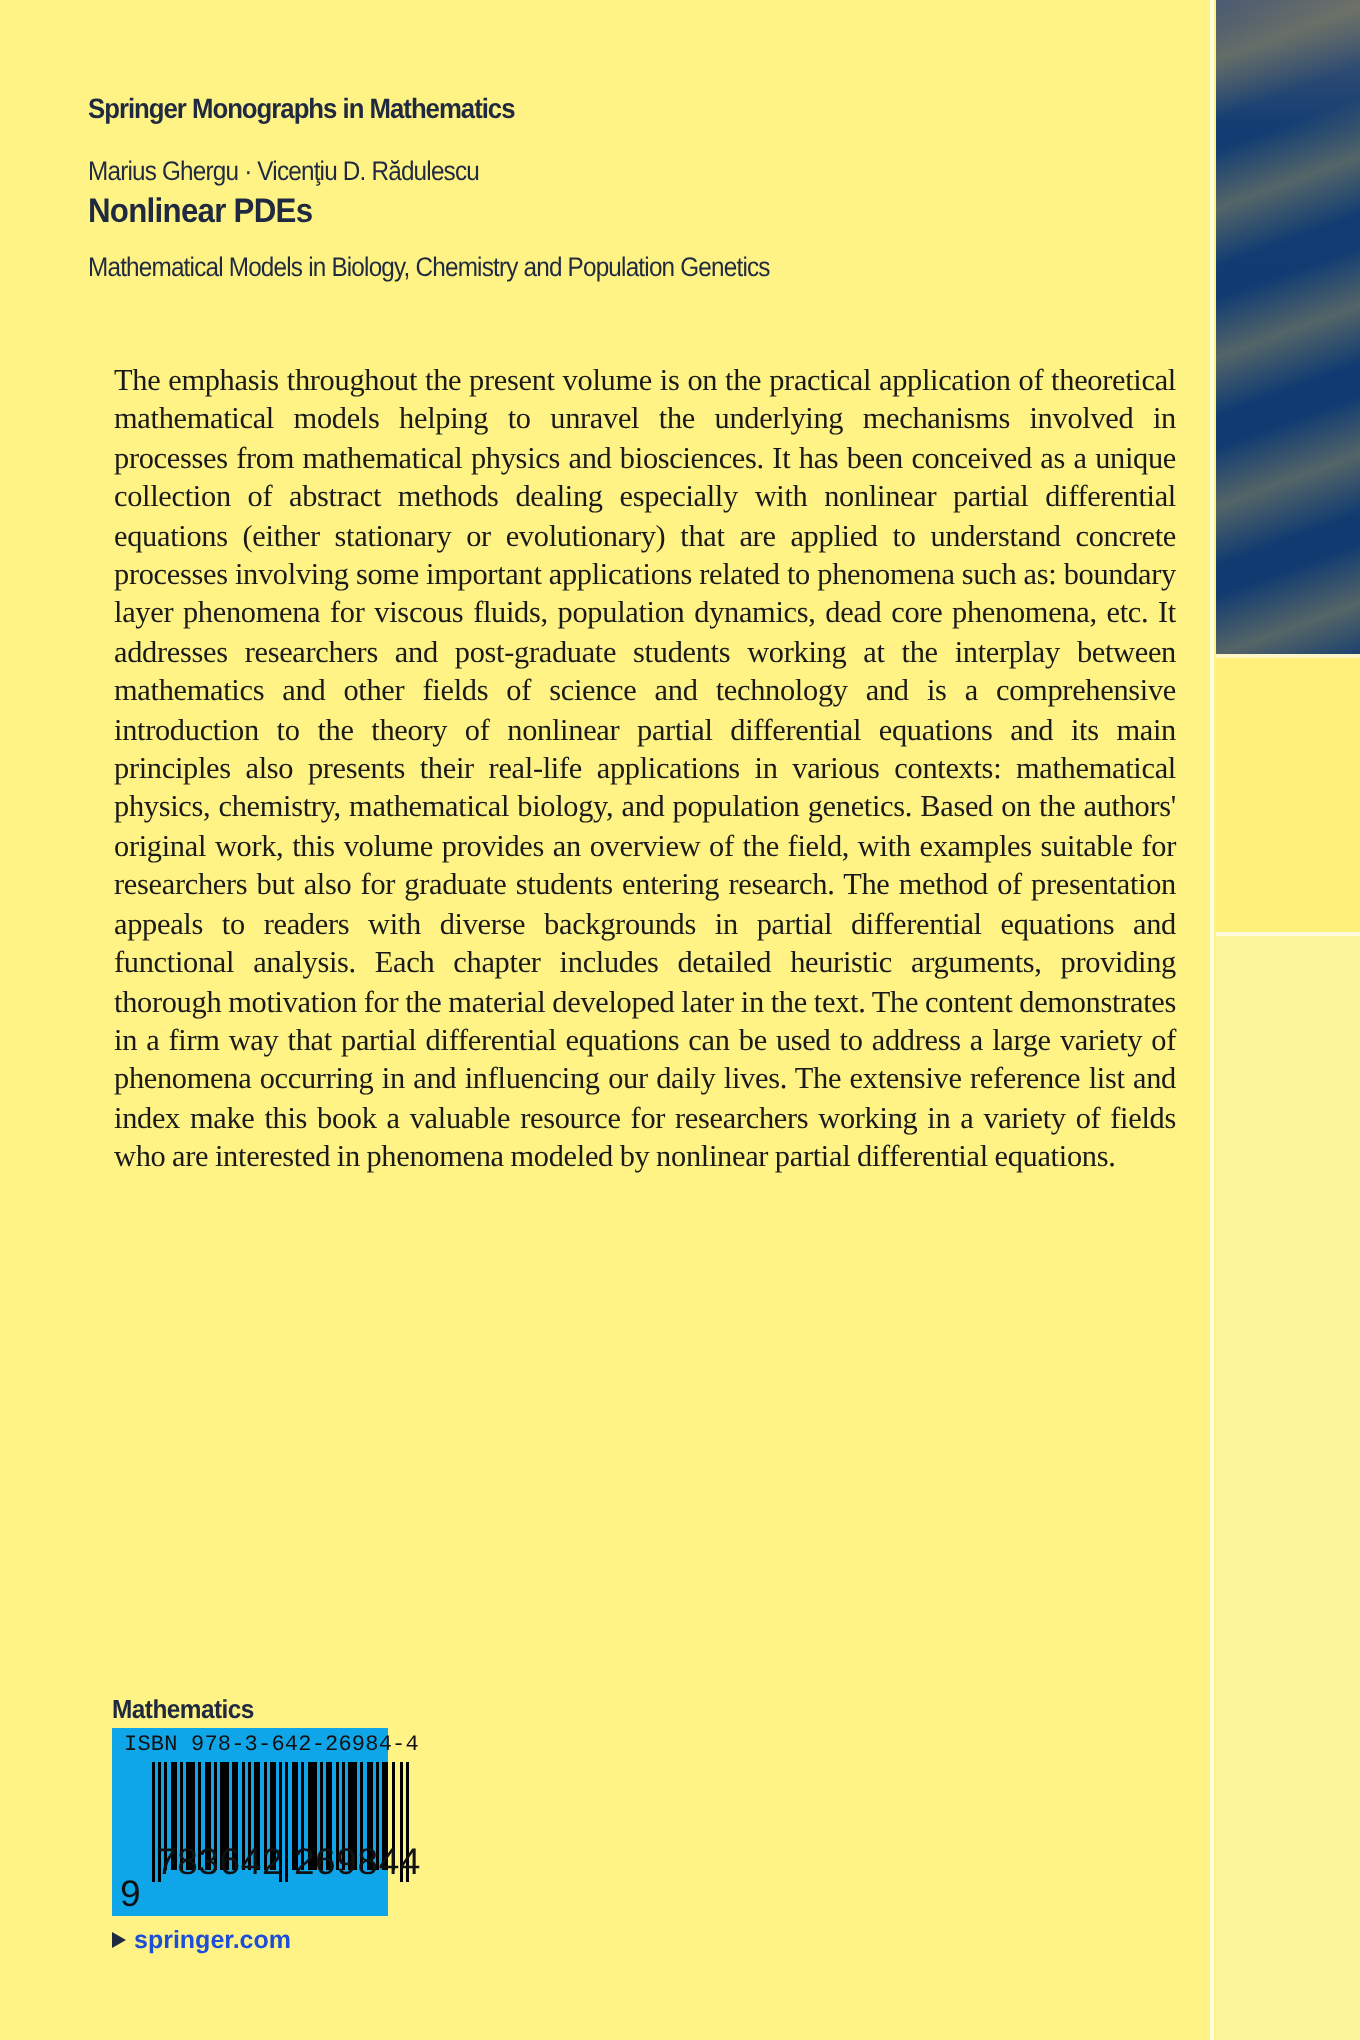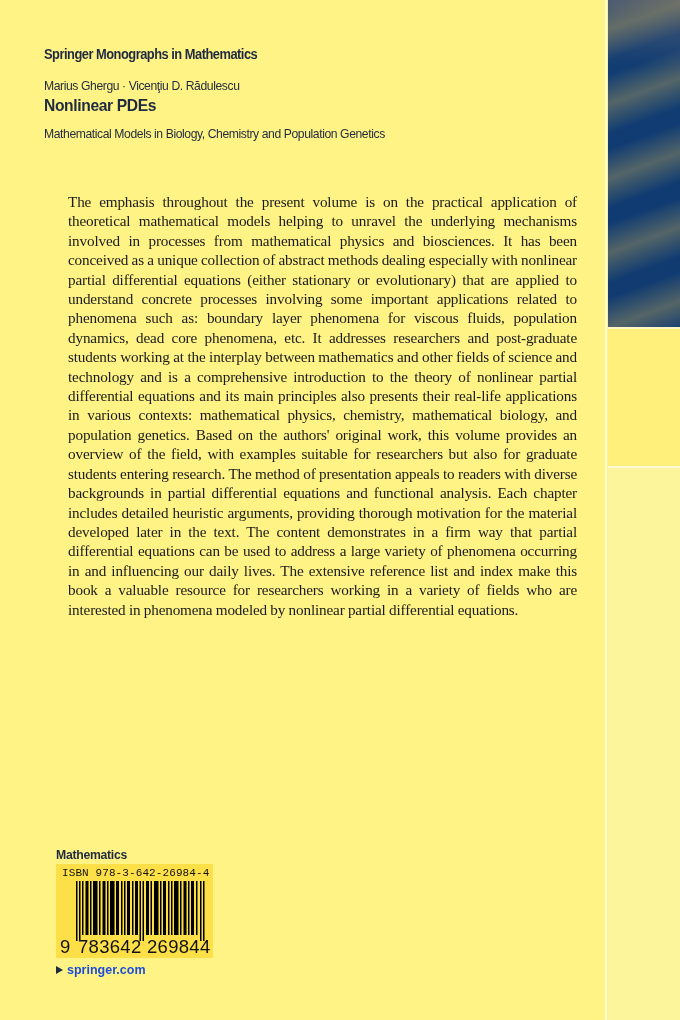--- a/index.html
+++ b/index.html
@@ -117,40 +117,40 @@
       left: 57px; top: 181px;
       width: 531px;
       font-family: "Liberation Serif", serif;
       font-size: 15.2px;
       line-height: 19.4px;
       color: #1a1a1a;
       text-align: justify;
       letter-spacing: -0.15px;
       word-spacing: -0.3px;
     }
-    .blurb p { margin: 11px; }
+    .blurb p { margin: 0; }
 
     
     .category {
       position: absolute;
       left: 56px; top: 847px;
       font-family: "Liberation Sans", sans-serif;
       font-size: 13px;
       font-weight: bold;
       color: #1f2a40;
       letter-spacing: -0.3px;
       transform: scaleX(0.94);
       transform-origin: left top;
       white-space: nowrap;
     }
     .barcode-box {
       position: absolute;
       left: 56px; top: 864px;
-      width: 157px; height: 94px;
-      background: #fde047;
+      width: 138px; height: 94px;
+      background: #0ea5e9;
     }
     .isbn-text {
       position: absolute;
       left: 6px; top: 3px;
       font-family: "Liberation Mono", monospace;
       font-size: 11px;
       color: #111;
       letter-spacing: 0.1px;
       white-space: nowrap;
     }
@@ -161,21 +161,21 @@
     }
     .ean-first {
       position: absolute;
       left: 4px; top: 72px;
       font-family: "Liberation Sans", sans-serif;
       font-size: 18.5px;
       color: #111;
     }
     .ean-rest {
       position: absolute;
-      left: 22px; top: 72px;
+      left: 22px; top: 56px;
       font-family: "Liberation Sans", sans-serif;
       font-size: 18.5px;
       color: #111;
       white-space: nowrap;
       letter-spacing: 0.3px;
     }
     .website {
       position: absolute;
       left: 56px; top: 963px;
       font-family: "Liberation Sans", sans-serif;

